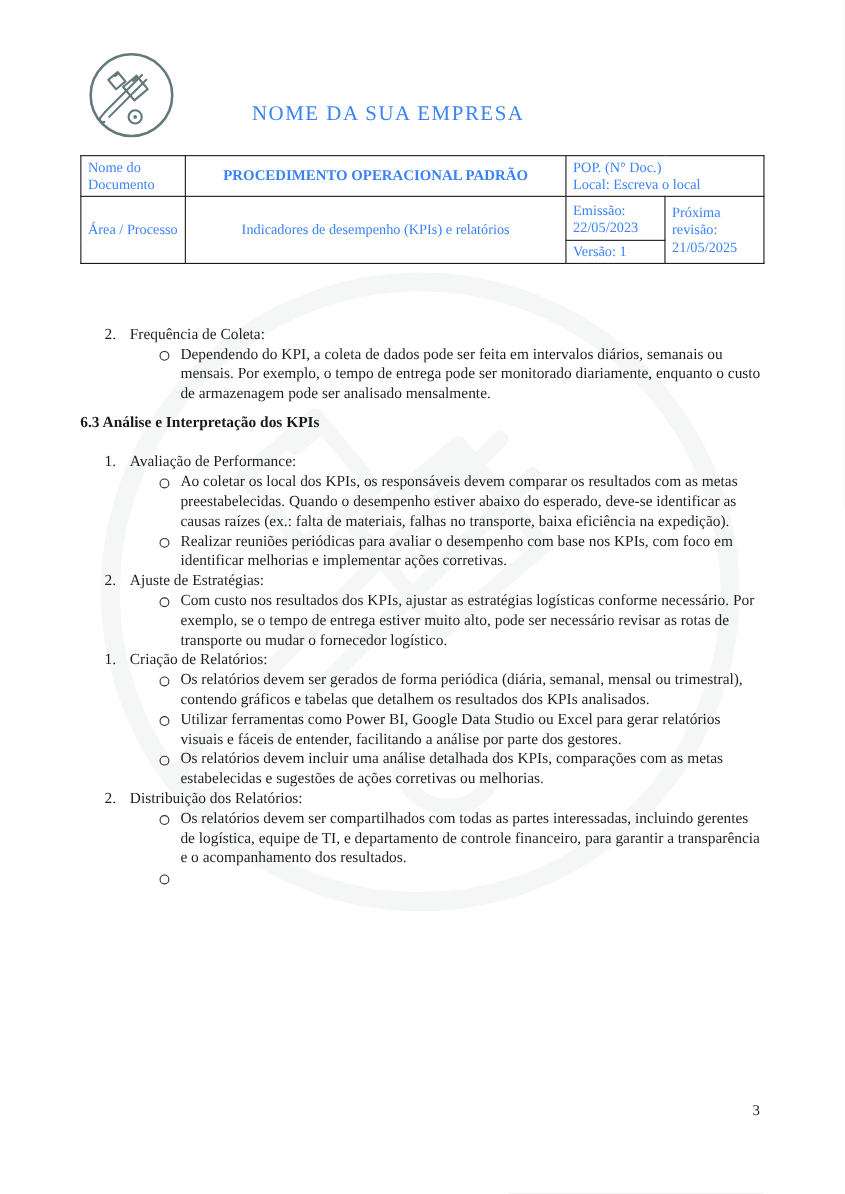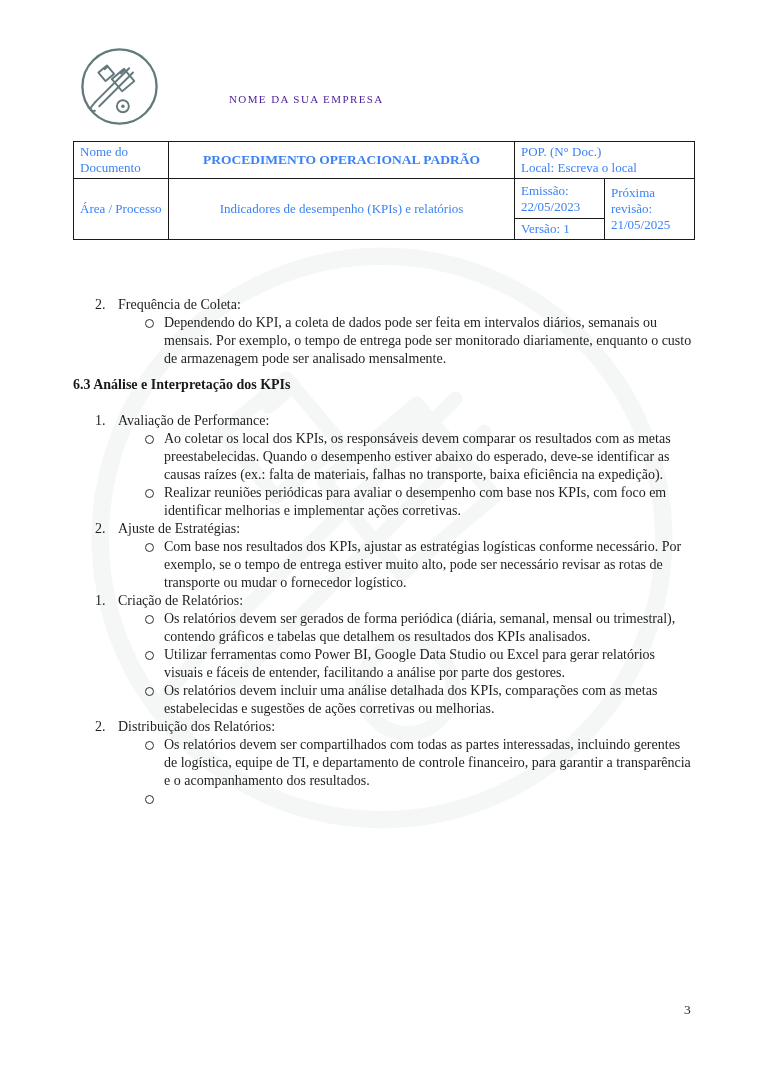--- a/index.html
+++ b/index.html
@@ -19,22 +19,22 @@
     opacity:0.055;
     pointer-events:none;
   }
   
   .logo{
     position:absolute;left:80px;top:47px;
     width:79px;height:79px;
   }
   .company{
     position:absolute;left:229px;top:93px;
-    font-size:11px;letter-spacing:1.4px;
-    color:#4c1d95;
+    font-size:19px;letter-spacing:1.4px;
+    color:#3b82f6;
     white-space:nowrap;
   }
   
   table.doc-table{
     position:absolute;left:73px;top:141px;
     width:622px;
     border-collapse:collapse;table-layout:fixed;
     font-size:13px;line-height:16px;color:#3b82f6;
   }
   table.doc-table td{
@@ -166,21 +166,21 @@
       <span class="mark"></span>
       <div class="btxt">Realizar reuniões periódicas para avaliar o desempenho com base nos KPIs, com foco em identificar melhorias e implementar ações corretivas.</div>
     </div>
 
     <div class="num-item">
       <span class="num">2.</span>
       <span class="ttl">Ajuste de Estratégias:</span>
     </div>
     <div class="bullet">
       <span class="mark"></span>
-      <div class="btxt">Com base nos resultados dos KPIs, ajustar as estratégias logísticas conforme necessário. Por exemplo, se o tempo de entrega estiver muito alto, pode ser necessário revisar as rotas de transporte ou mudar o fornecedor logístico.</div>
+      <div class="btxt">Com custo nos resultados dos KPIs, ajustar as estratégias logísticas conforme necessário. Por exemplo, se o tempo de entrega estiver muito alto, pode ser necessário revisar as rotas de transporte ou mudar o fornecedor logístico.</div>
     </div>
 
 
     <div class="num-item">
       <span class="num">1.</span>
       <span class="ttl">Criação de Relatórios:</span>
     </div>
     <div class="bullet">
       <span class="mark"></span>
       <div class="btxt">Os relatórios devem ser gerados de forma periódica (diária, semanal, mensal ou trimestral), contendo gráficos e tabelas que detalhem os resultados dos KPIs analisados.</div>

